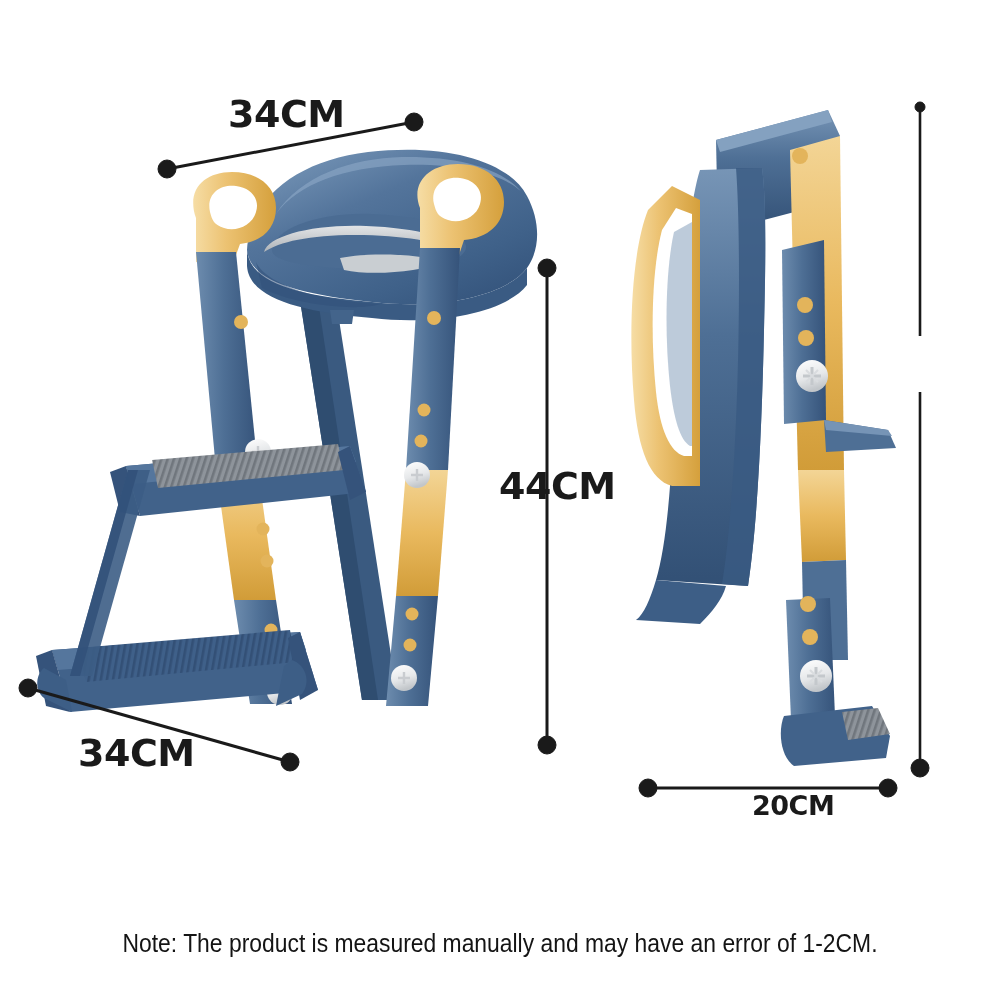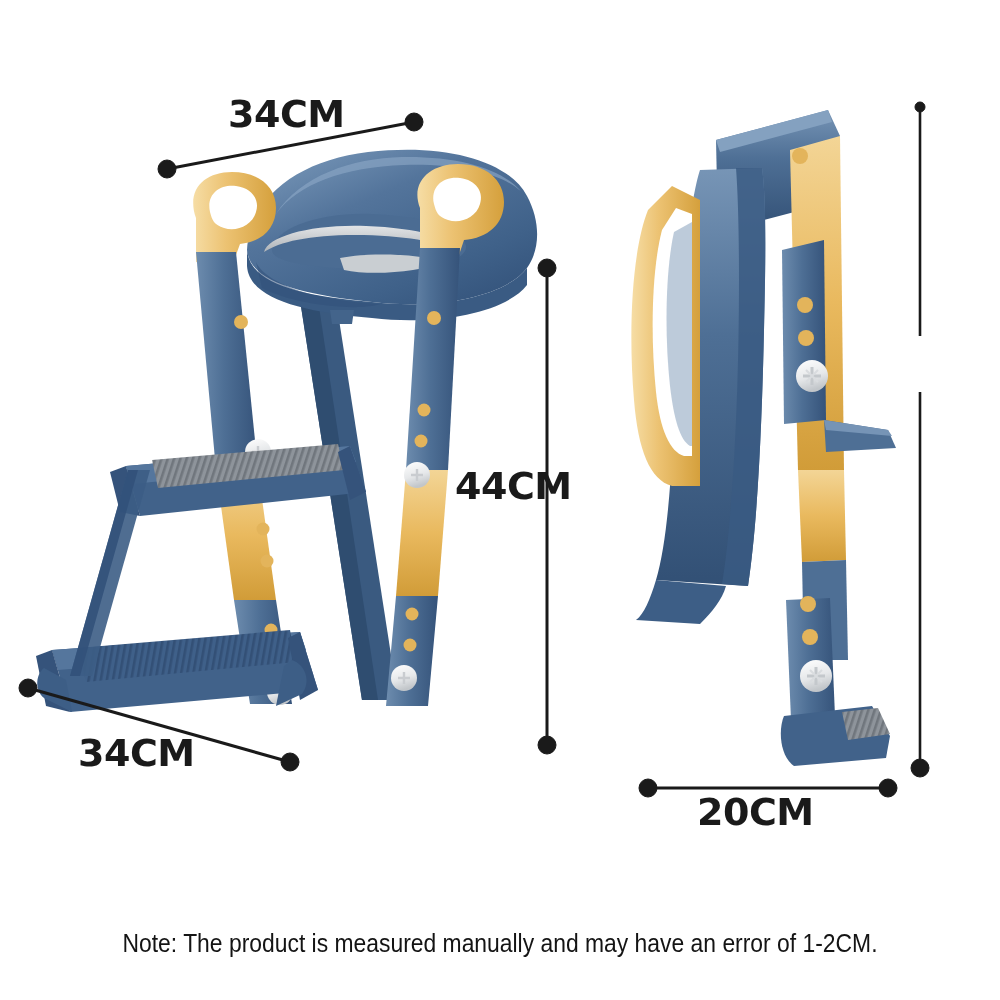--- a/index.html
+++ b/index.html
@@ -16,23 +16,23 @@
   .dim-label{
     position:absolute;
     font-family:"DejaVu Sans","Liberation Sans",sans-serif;
     font-weight:700;
     color:#1a1a1a;
     white-space:nowrap;
     letter-spacing:-0.5px;
   }
   #lbl-top-34{left:228px;top:92px;font-size:38px;}
   #lbl-bottom-34{left:78px;top:731px;font-size:38px;}
-  #lbl-44{left:423px;top:464px;font-size:38px;padding-left:32px;}
+  #lbl-44{left:467px;top:464px;font-size:38px;padding-left:32px;}
   #lbl-54{left:879px;top:340px;font-size:38px;}
-  #lbl-20{left:697px;top:790px;font-size:38px;}
+  #lbl-20{left:752px;top:790px;font-size:27px;}
 
   #note{
     position:absolute;
     left:0;top:928px;width:1000px;
     text-align:center;
     font-family:"Liberation Sans",sans-serif;
     font-weight:400;
     font-size:26px;
     color:#141414;
     transform:scaleX(0.88);

